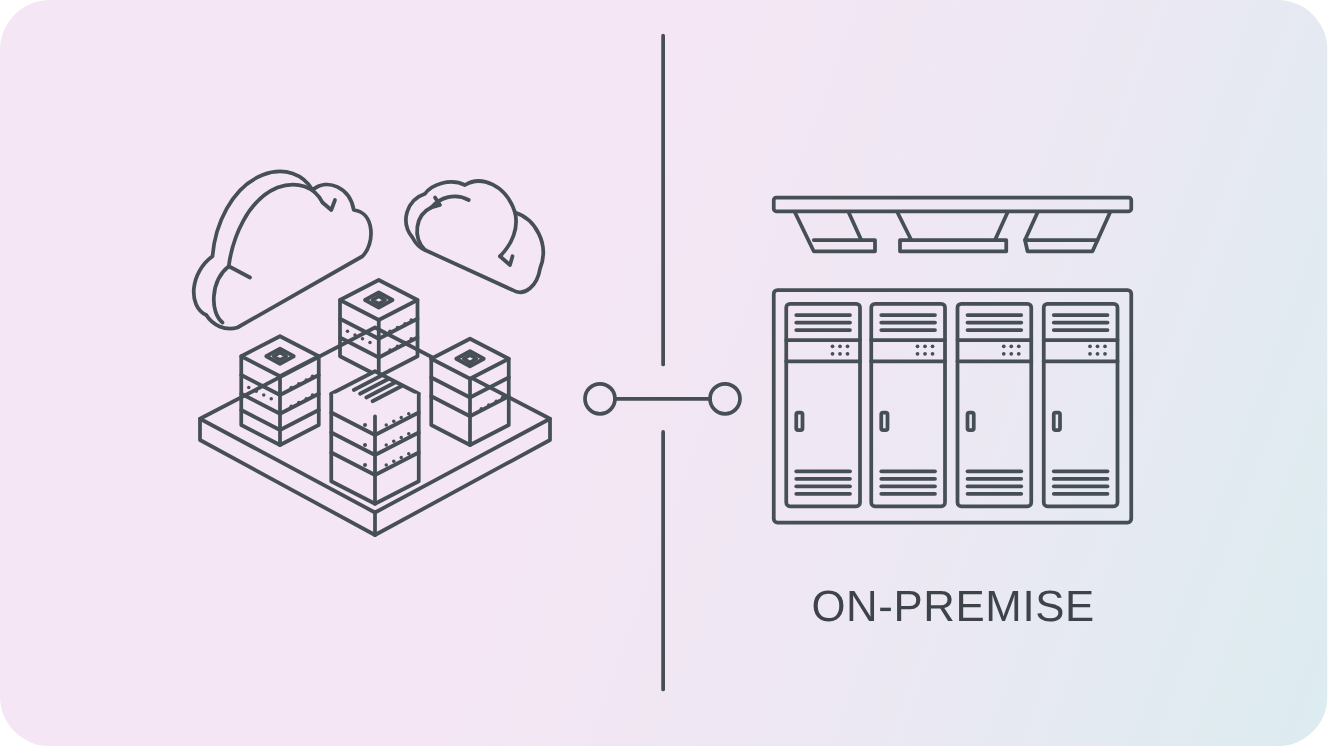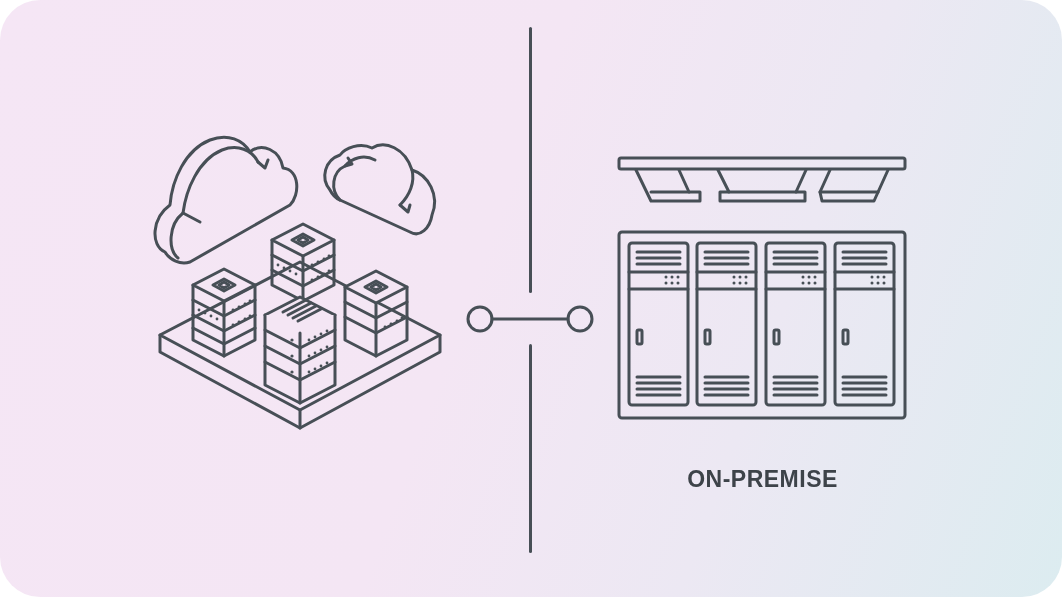--- a/index.html
+++ b/index.html
@@ -8,21 +8,21 @@
     position: absolute; left: 0; top: 0; width: 1062px; height: 597px;
     border-radius: 40px;
     background: linear-gradient(110deg, #f5e6f5 0%, #f4e6f4 45%, #ece8f3 70%, #dcecf0 100%);
     overflow: hidden;
   }
   .divider-top { position: absolute; left: 529px; top: 27px; width: 3px; height: 266px; background: #474f56; border-radius: 2px; }
   .divider-bottom { position: absolute; left: 529px; top: 344px; width: 3px; height: 209px; background: #474f56; border-radius: 2px; }
   svg.art { position: absolute; left: 0; top: 0; }
   .label {
     position: absolute; left: 600px; top: 466px; width: 325px; text-align: center;
-    font-family: "Liberation Sans", sans-serif; font-weight: 700; font-size: 23px;
+    font-family: "Liberation Sans", sans-serif; font-weight: 400; font-size: 35px;
     color: #3d4349; letter-spacing: 0.5px;
   }
 </style>
 </head>
 <body>
 
 <div class="card">
 
   <div class="divider-top"></div>
   <div class="divider-bottom"></div>

